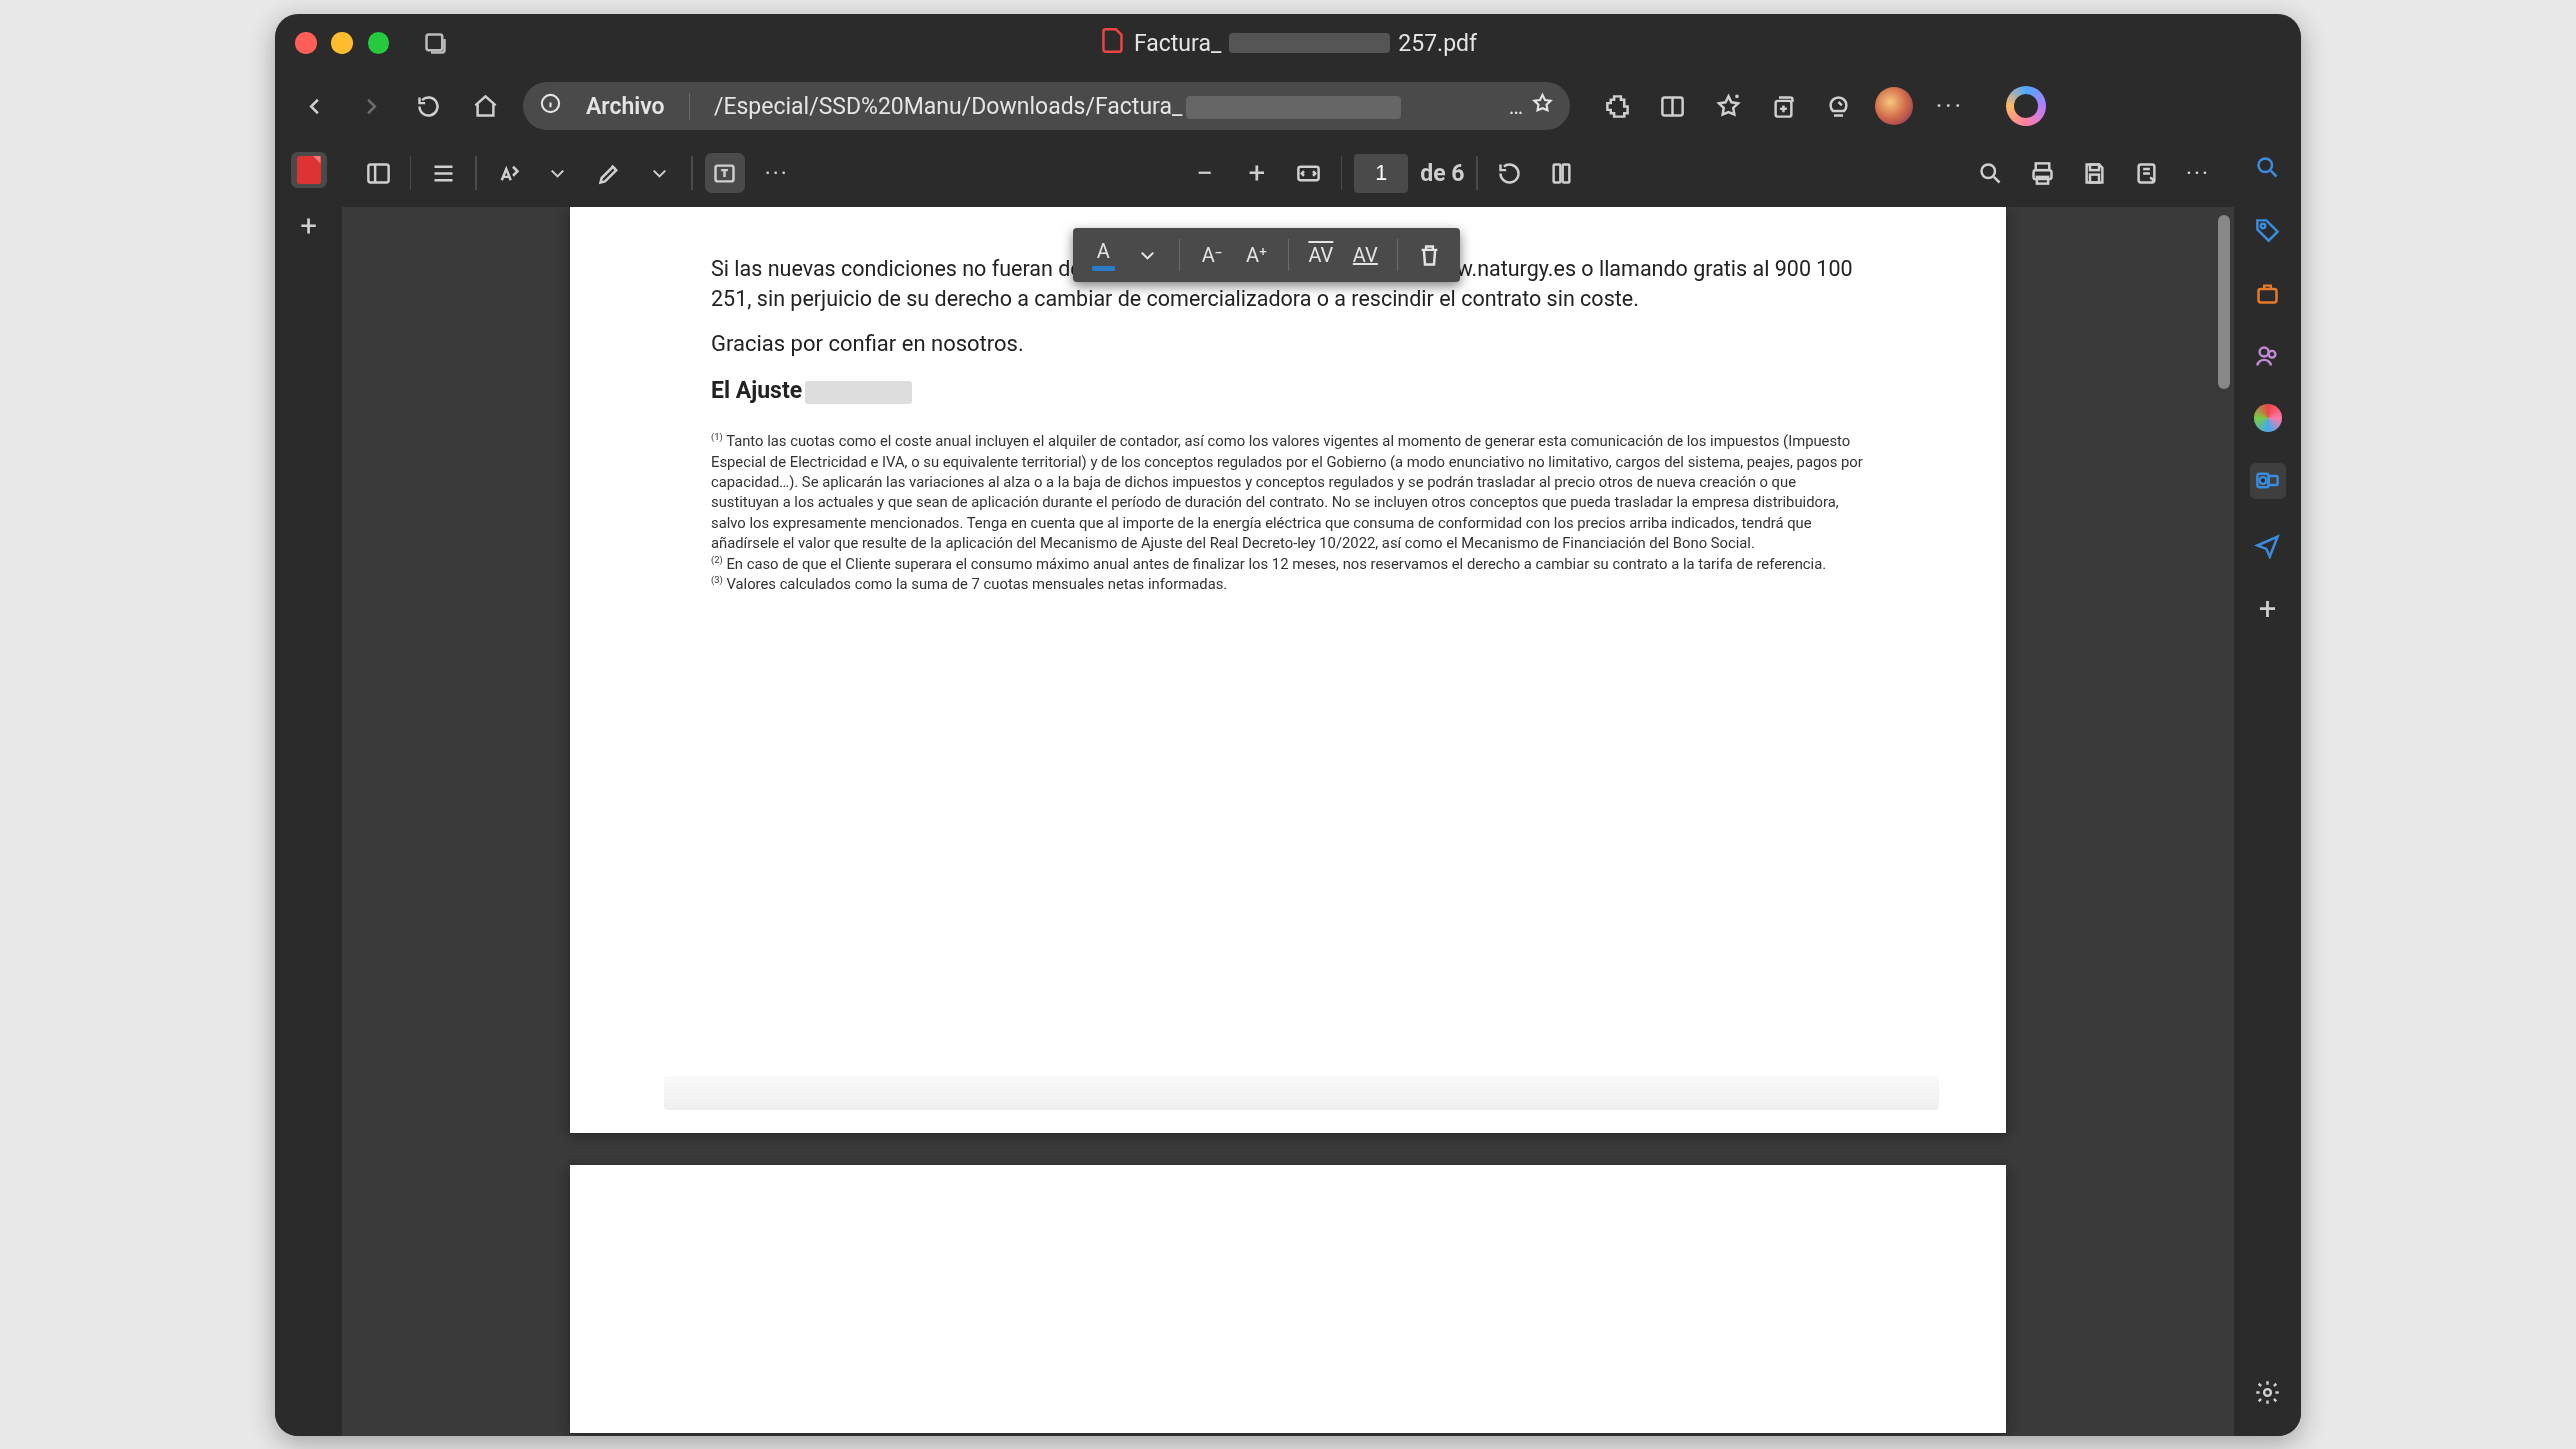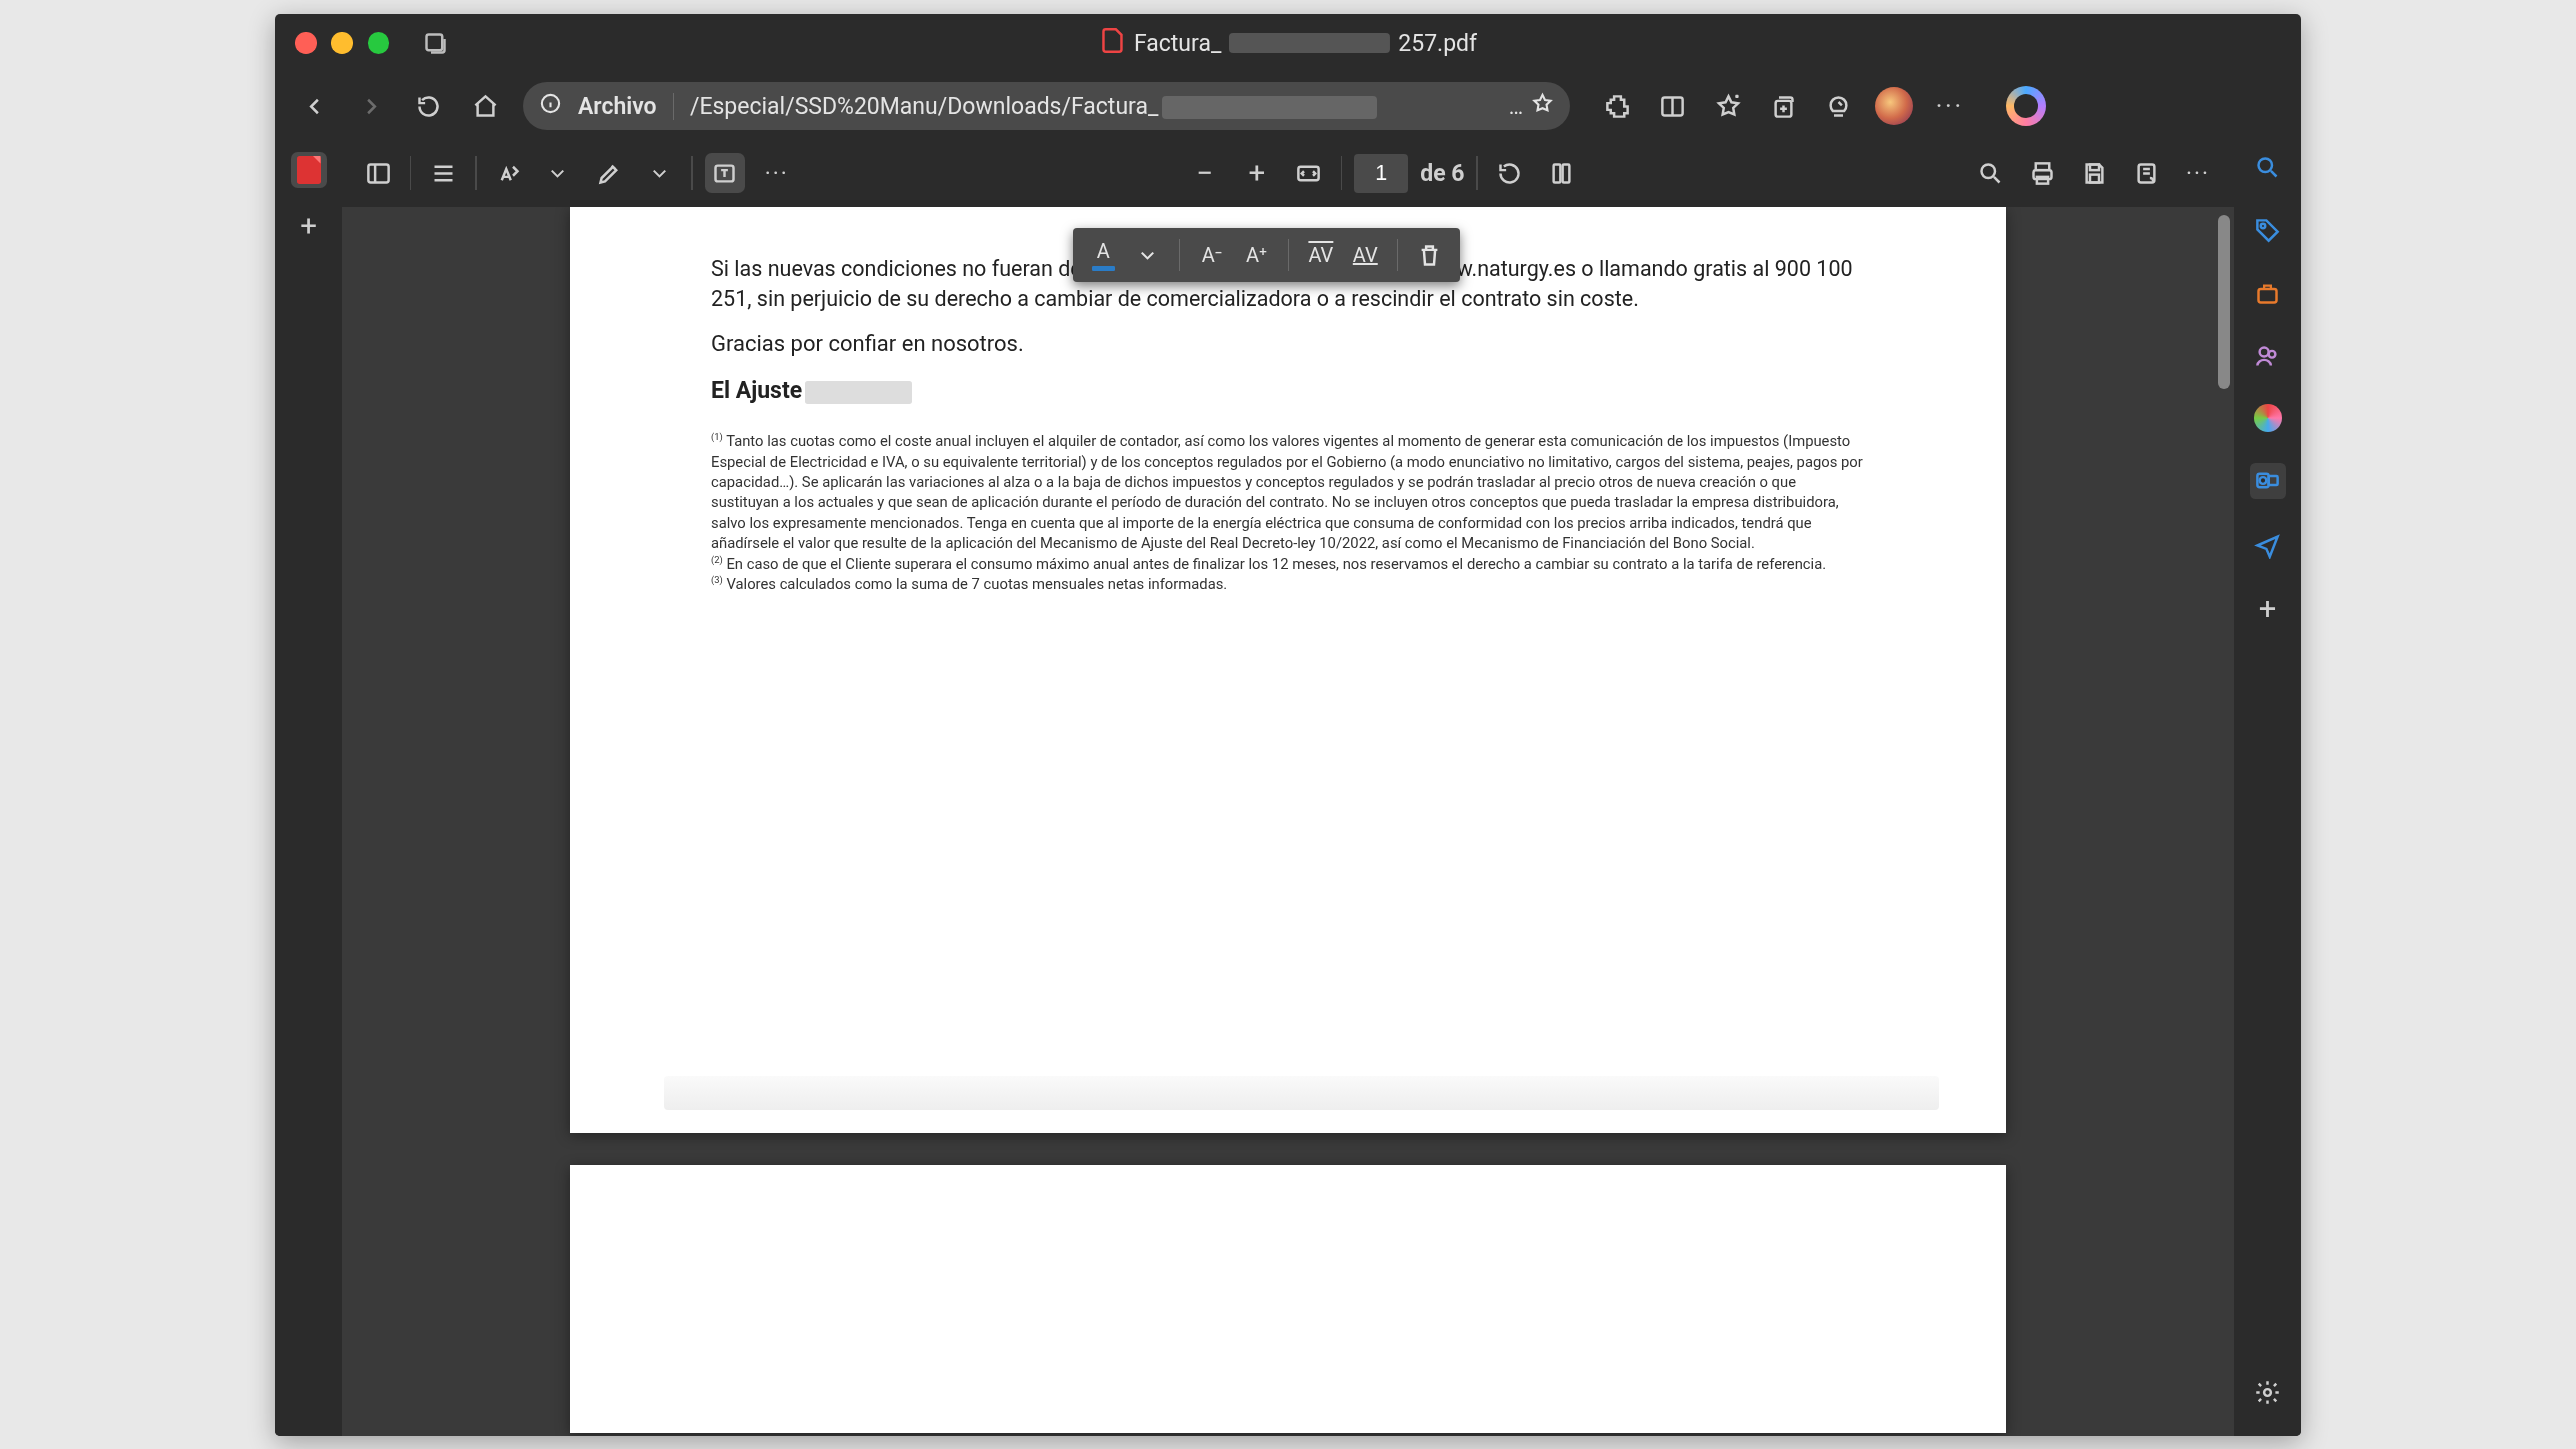--- a/index.html
+++ b/index.html
@@ -9,21 +9,21 @@
     width: 2576px;
     height: 1449px;
     display: flex;
     align-items: center;
     justify-content: center;
   }
   .window {
     width: 2026px;
     height: 1422px;
     background: #2b2b2b;
-    border-radius: 5px;
+    border-radius: 23px;
     overflow: hidden;
     position: relative;
     display: flex;
     flex-direction: column;
     box-shadow: 0 6.7px 27px rgba(0,0,0,0.3);
   }
   .titlebar {
     height: 59px;
     display: flex;
     align-items: center;
@@ -54,21 +54,21 @@
   }
   .nav-btn { width: 38px; height: 38px; display:flex; align-items:center; justify-content:center; border-radius:6.7px; }
   .addr {
     flex: 1;
     height: 48px;
     background: #4a4a4a;
     border-radius: 24px;
     display: flex;
     align-items: center;
     padding: 8px 16px;
-    gap: 16px;
+    gap: 24px;
     color: #e4e4e4;
     font-size: 23px;
     max-width: 1047px;
     justify-content: space-between;
   }
   .addr .divider { width: 1.3px; height: 27px; background: #6a6a6a; }
   .addr .path { white-space: nowrap; overflow: hidden; text-overflow: ellipsis; flex:1;}
   .addr .label { font-weight: 600; }
   .addr .redact2 { display:inline-block; width: 215px; height: 23px; background: #666; border-radius:4px; vertical-align:middle; margin: 0 4px;}
   .addr-right { display:flex; gap: 6.7px; align-items:center; }

